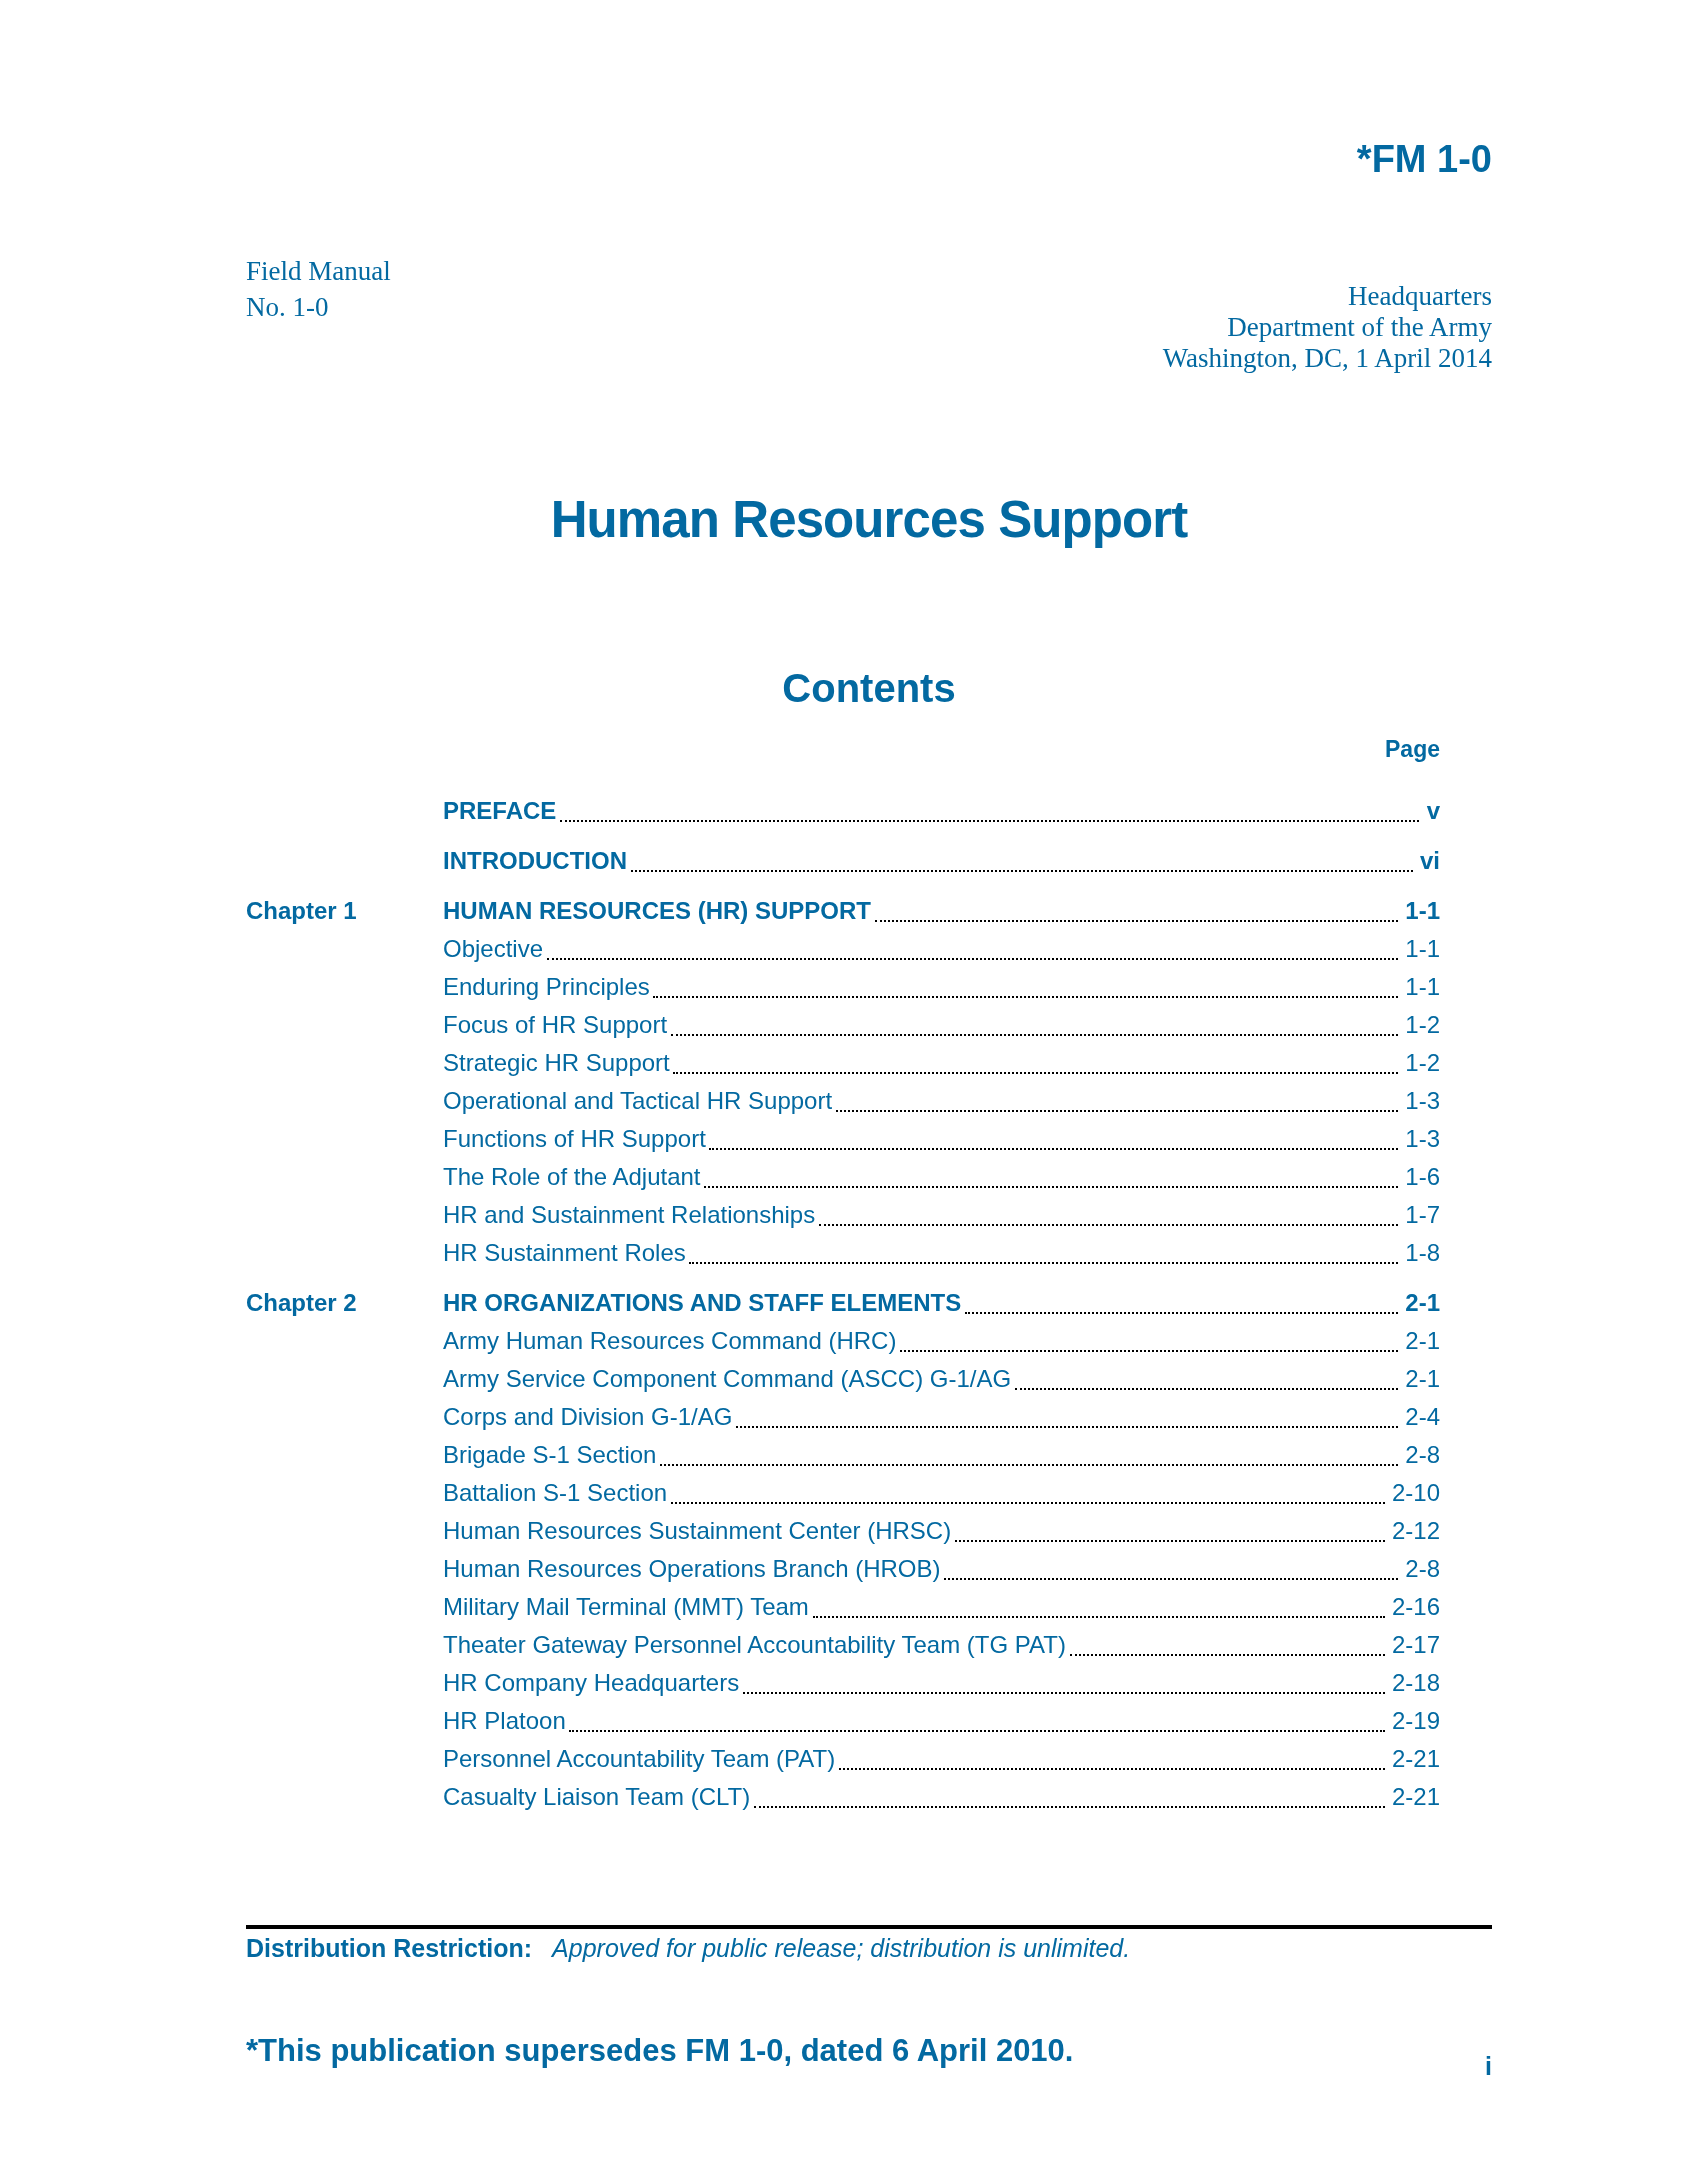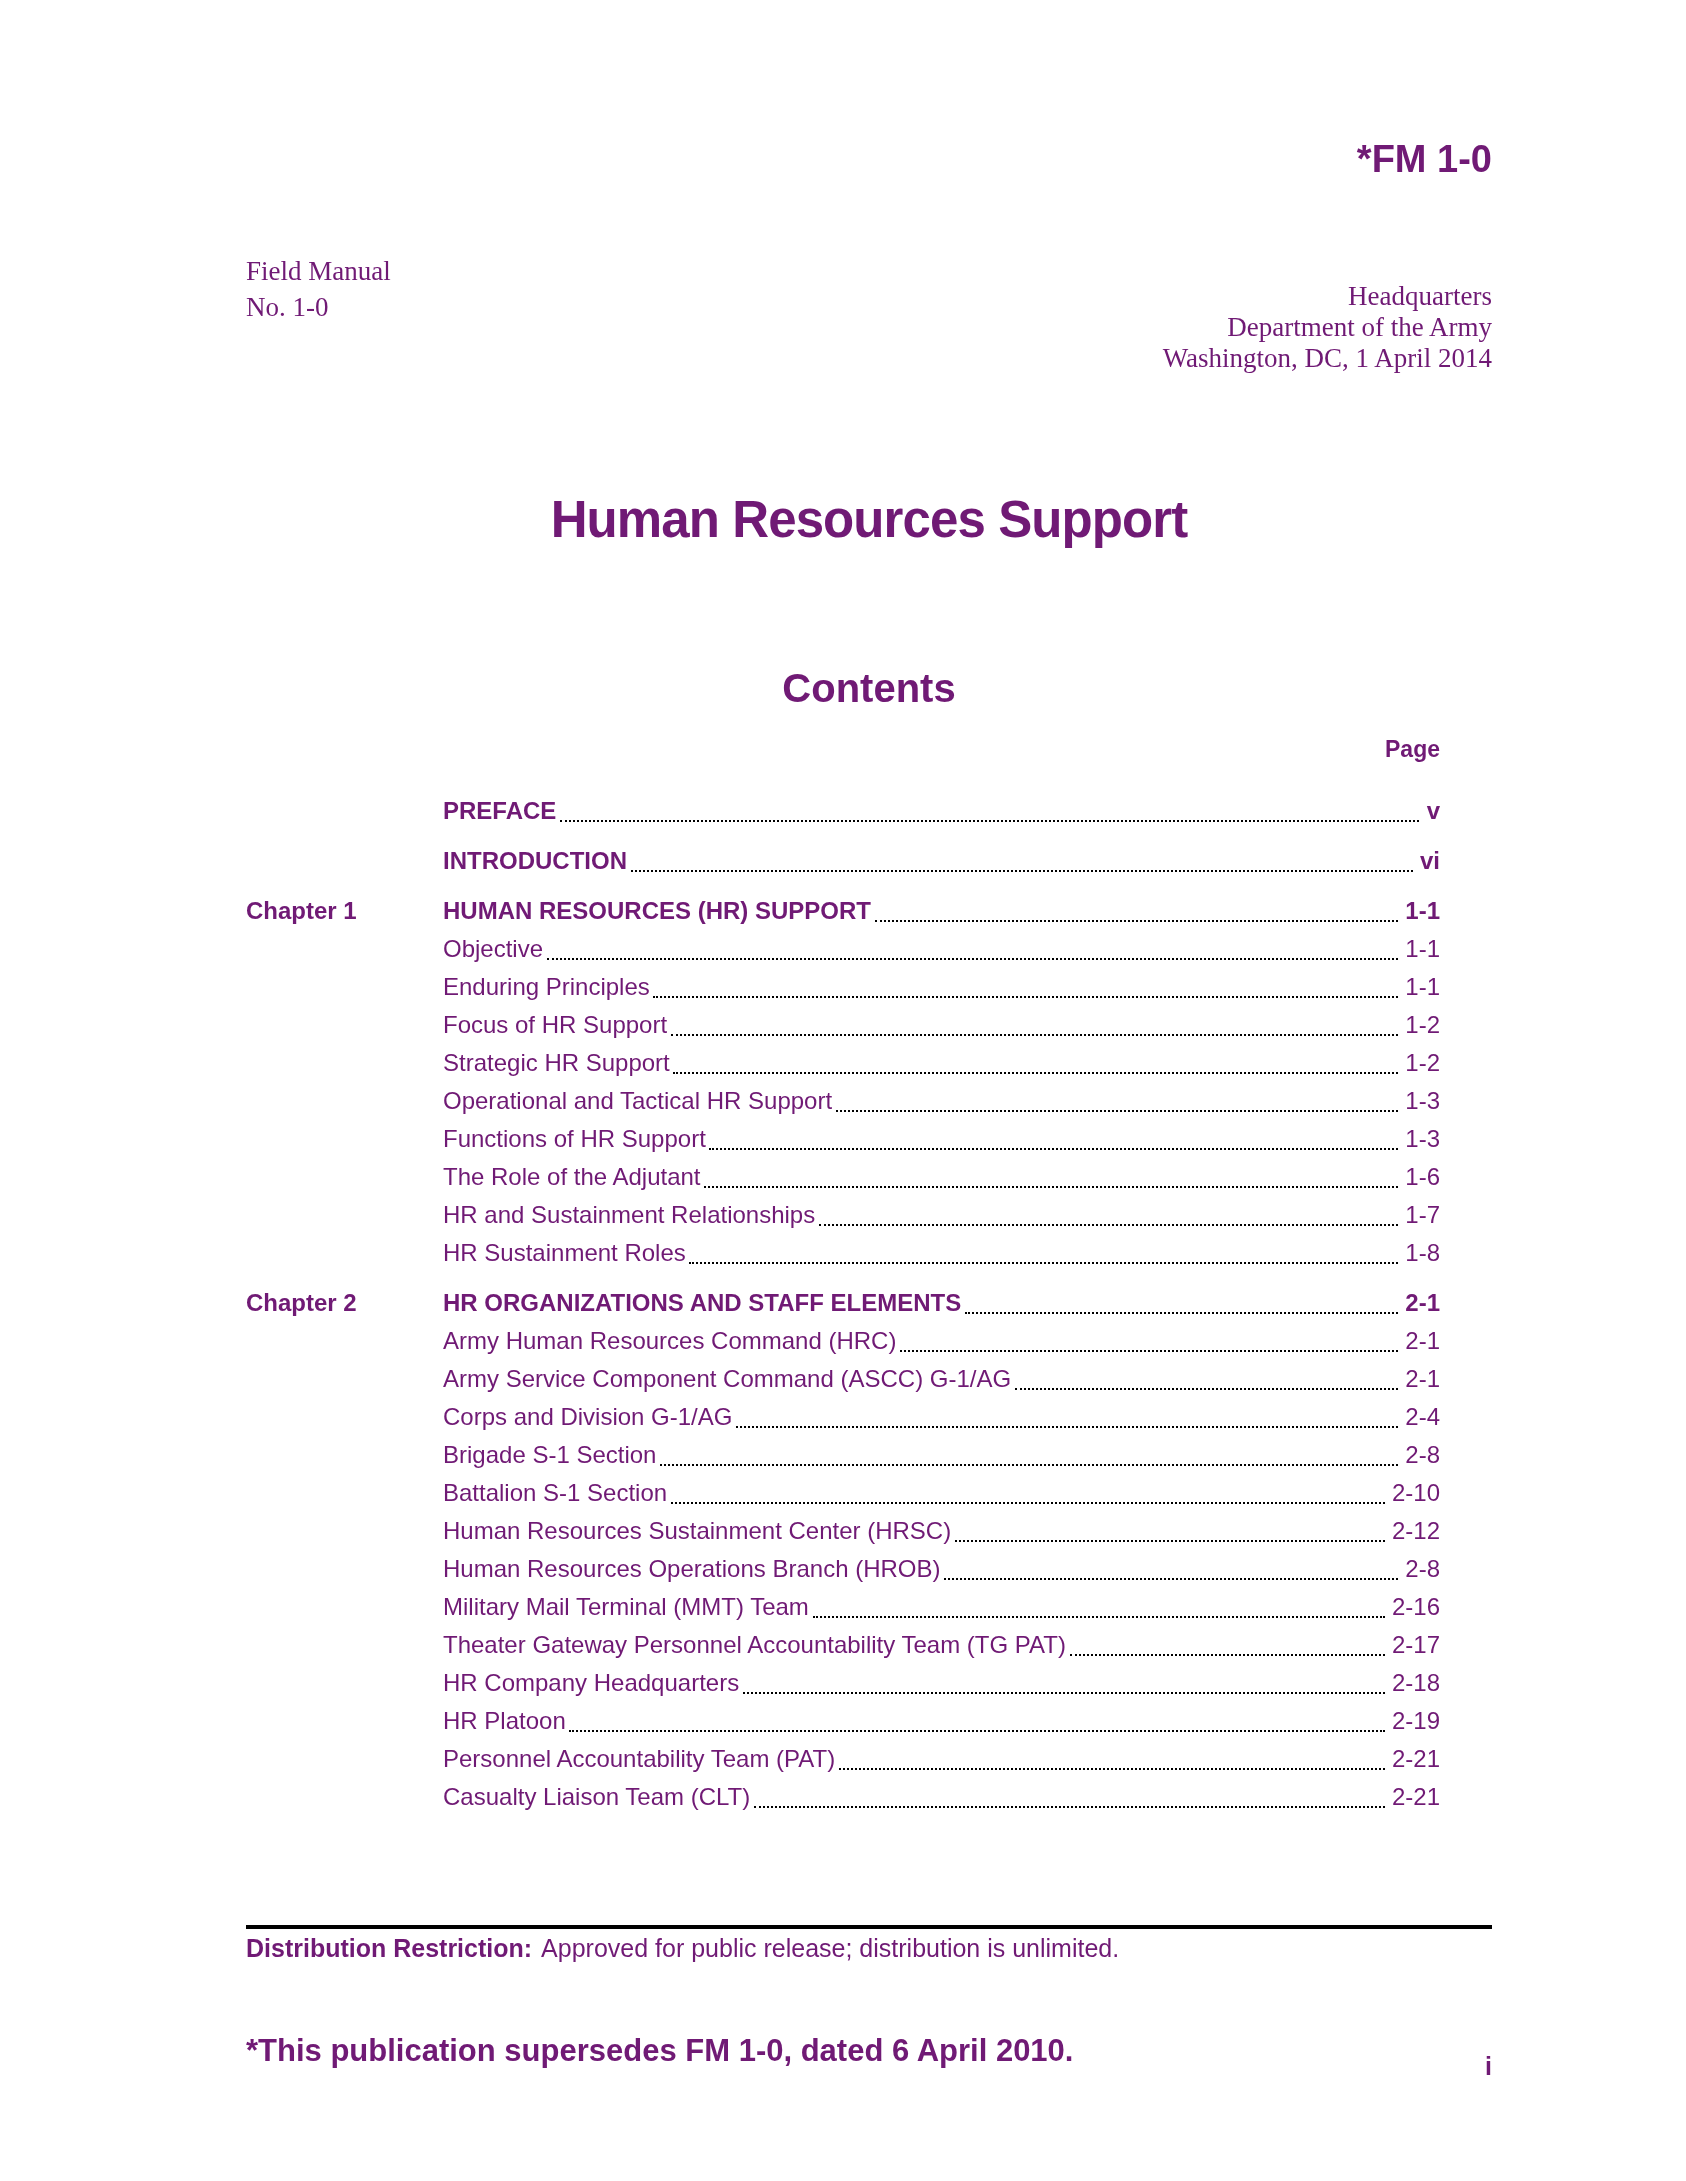--- a/index.html
+++ b/index.html
@@ -1,19 +1,19 @@
 <!DOCTYPE html>
 <html style="font-size:14.7px"><head>
 <meta charset="utf-8">
 <style>
   * { margin:0; padding:0; box-sizing:border-box; }
   html,body { background:#ffffff; }
   .page {
     position:relative; width:1686px; height:2182px;
-    background:#ffffff; color:#701a75;
+    background:#ffffff; color:#0369a1;
     font-family:"Liberation Sans", sans-serif;
     overflow:hidden;
   }
   .doc-number {
     position:absolute; top:138px; left:246px; width:1246px;
     text-align:right; font-size:38px; font-weight:bold;
   }
   .masthead {
     position:absolute; top:253px; left:246px; width:1246px;
     display:flex; justify-content:space-between;
@@ -45,21 +45,21 @@
   .toc-page    { flex:none; white-space:nowrap; }
   .footer-rule {
     position:absolute; top:1925px; left:246px; width:1246px;
     height:3.7px; background:#000;
   }
   .distribution {
     position:absolute; top:1934px; left:246px; width:1246px;
     font-size:25px;
   }
   .distribution .label { font-weight:bold; }
-  .distribution .text  { margin-left:9px; }
+  .distribution .text  { margin-left:20px;font-style:italic; }
   .supersession {
     position:absolute; top:1993px; left:246px; width:1246px;
     font-size:31px; font-weight:bold;margin-top:40px;
   }
   .folio {
     position:absolute; top:2052px; left:246px; width:1246px;
     text-align:right; font-size:25px; font-weight:bold;
   }
 </style>
 </head>

